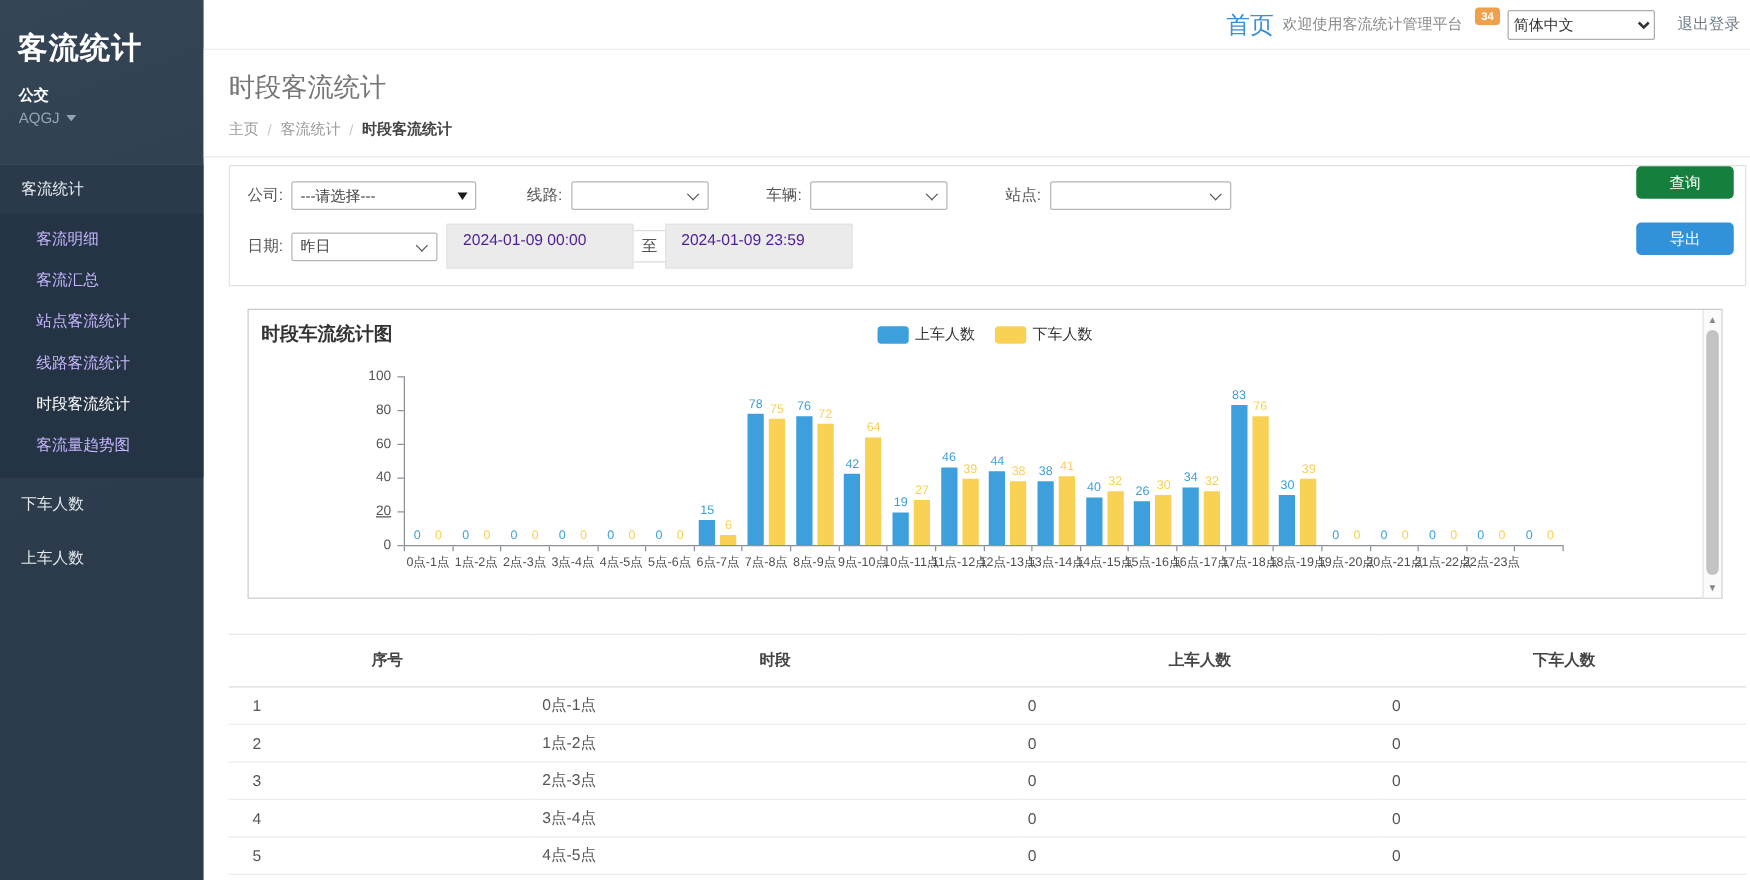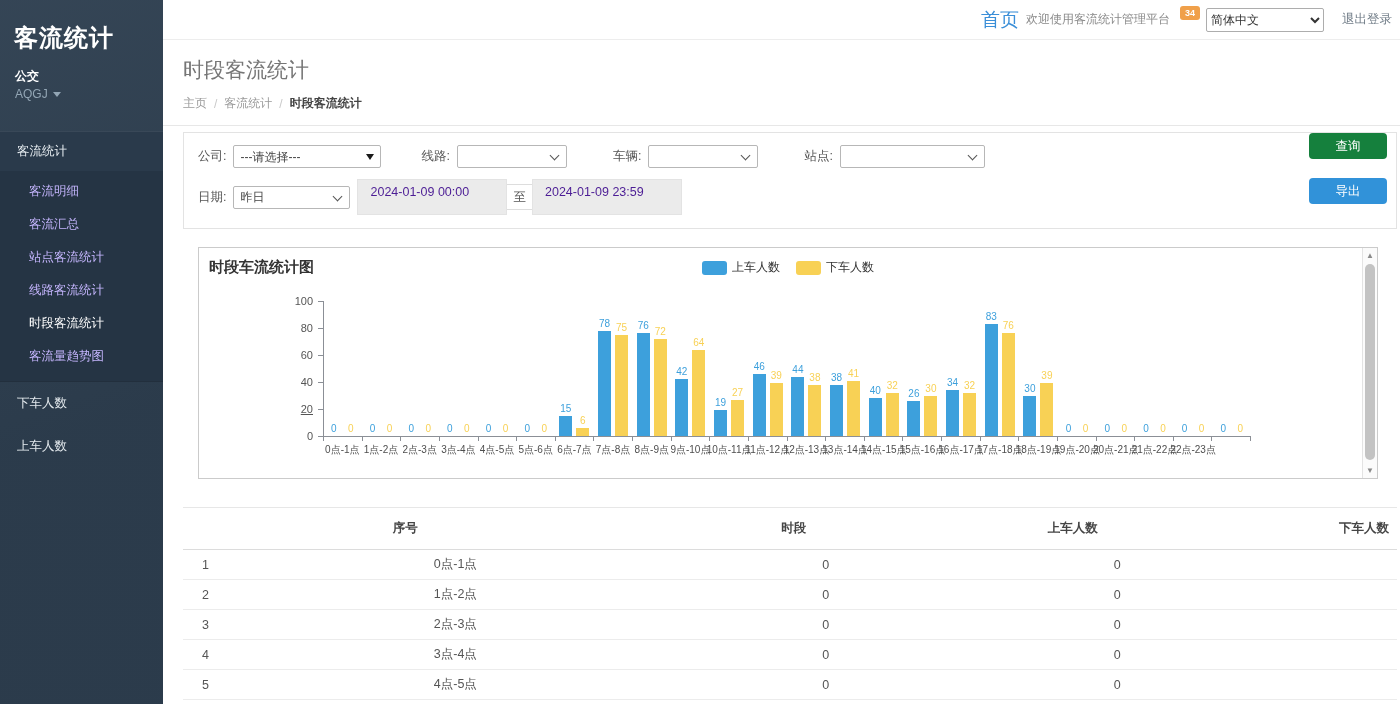--- a/index.html
+++ b/index.html
@@ -82,21 +82,21 @@
   .xlabel.hidden span { visibility:hidden; }
   .vscroll { position:absolute; top:0; right:0; bottom:0; width:15px; border-left:1px solid #e3e3e3; background:#fbfbfb; }
   .vscroll .arrow { position:absolute; left:0; width:14px; text-align:center; font-size:8px; color:#8a8a8a; cursor:pointer; }
   .vscroll .arrow.up { top:3px; }
   .vscroll .arrow.down { bottom:3px; }
   .vscroll .thumb { position:absolute; left:2px; top:16px; bottom:18px; width:10px; background:#c3c3c3; border-radius:5px; cursor:pointer; }
 
   
   .table-wrap { margin-top:28px; width:1214px; }
   table { width:100%; border-collapse:collapse; table-layout:fixed; font-size:12.5px; color:#555; }
-  thead th { text-align:right; font-weight:bold; color:#454545; padding:12px 8px; border-top:1px solid #e7e7e7; border-bottom:1px solid #dcdcdc; }
+  thead th { text-align:center; font-weight:bold; color:#454545; padding:12px 8px; border-top:1px solid #e7e7e7; border-bottom:1px solid #dcdcdc; }
   tbody td { padding:6px 8px; border-bottom:1px solid #ececec; height:26px; }
   th:first-child, td:first-child { padding-left:19px; }
   col.c1{width:20%;} col.c2{width:32%;} col.c3{width:24%;} col.c4{width:24%;}
 </style>
 </head>
 <body>
 
 <aside class="sidebar">
   <div class="brand">客流统计</div>
   <div class="org">公交</div>

